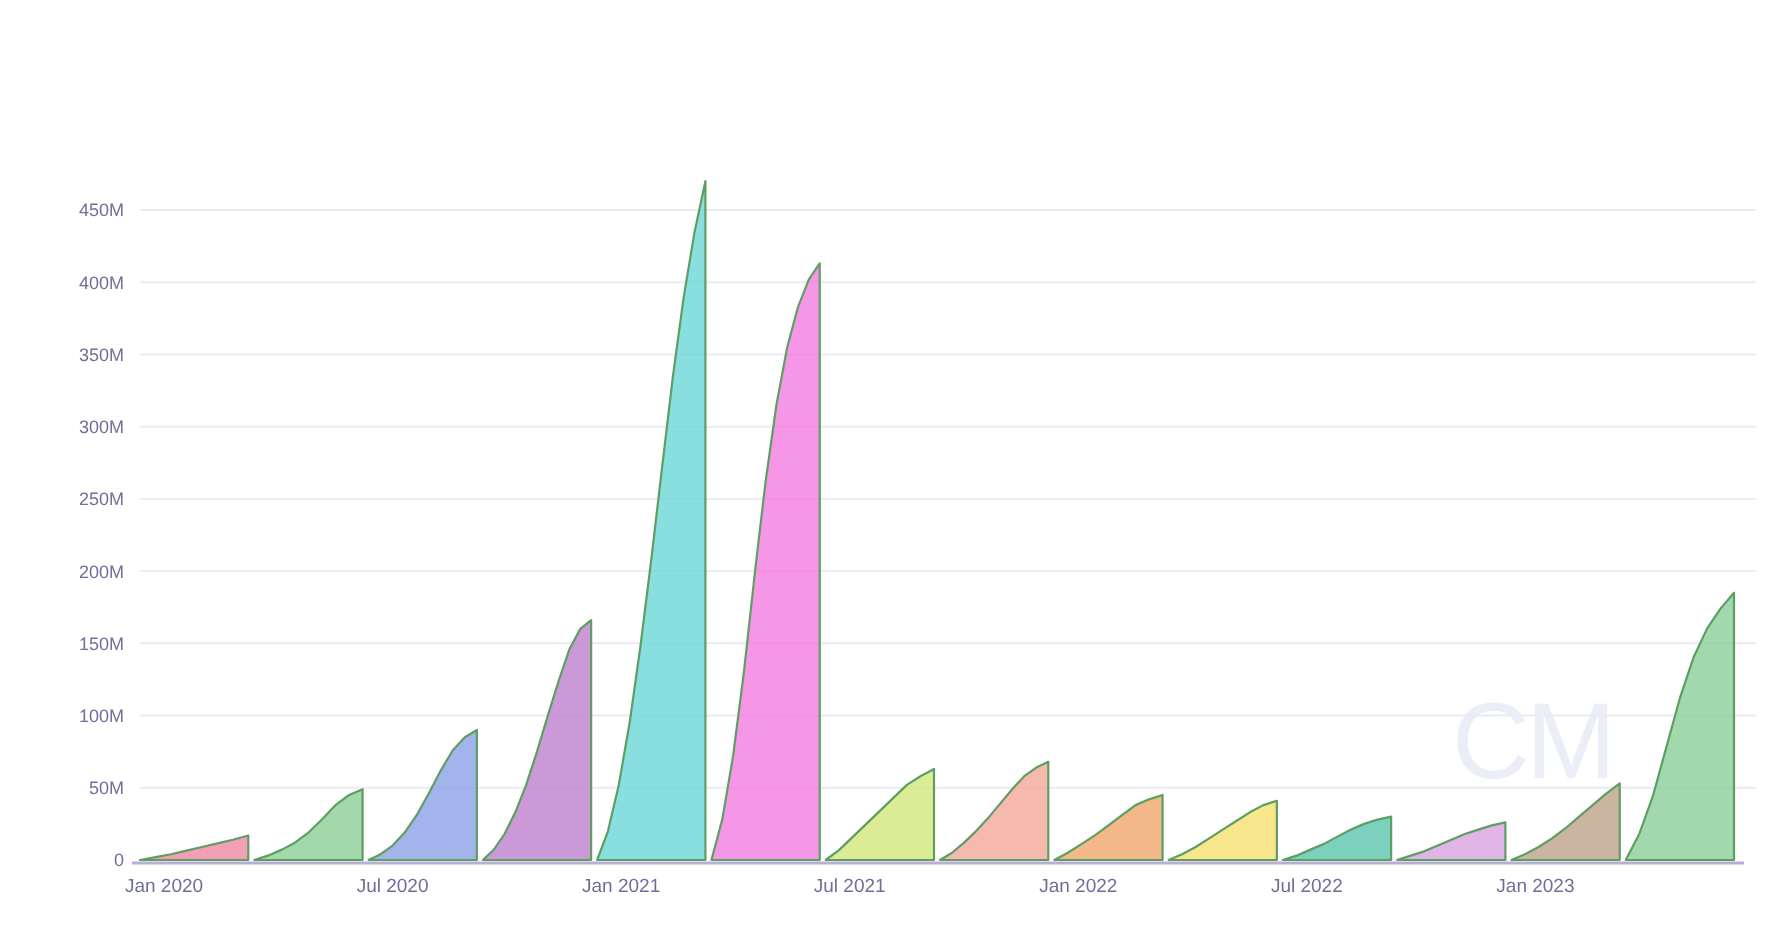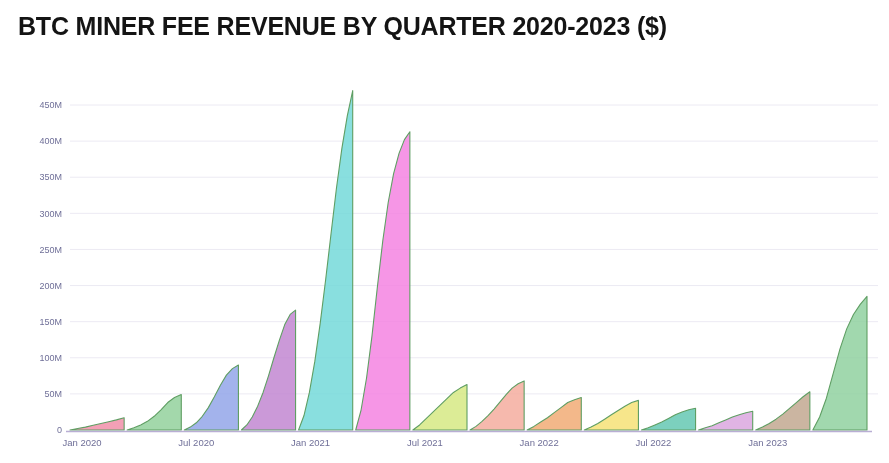--- a/index.html
+++ b/index.html
@@ -76,22 +76,22 @@
     font-family: "Liberation Sans", sans-serif;
     letter-spacing: -2px;
     user-select: none;
   }
 </style>
 </head>
 <body>
 
 <div id="chart-root">
 
-  <div id="chart-title">BTC MINER FEE REVENUE BY QUARTER 2020-2023 ($)</div>
 
+  <div id="watermark">CM</div>
 
   <div id="plot-area">
     <svg id="chart-svg" width="889" height="463">
       <g id="gridlines">
           <line x1="70" x2="878" y1="393.8888888888889" y2="393.8888888888889" class="gridline"></line>
           <line x1="70" x2="878" y1="357.77777777777777" y2="357.77777777777777" class="gridline"></line>
           <line x1="70" x2="878" y1="321.6666666666667" y2="321.6666666666667" class="gridline"></line>
           <line x1="70" x2="878" y1="285.55555555555554" y2="285.55555555555554" class="gridline"></line>
           <line x1="70" x2="878" y1="249.44444444444446" y2="249.44444444444446" class="gridline"></line>
           <line x1="70" x2="878" y1="213.33333333333334" y2="213.33333333333334" class="gridline"></line>

